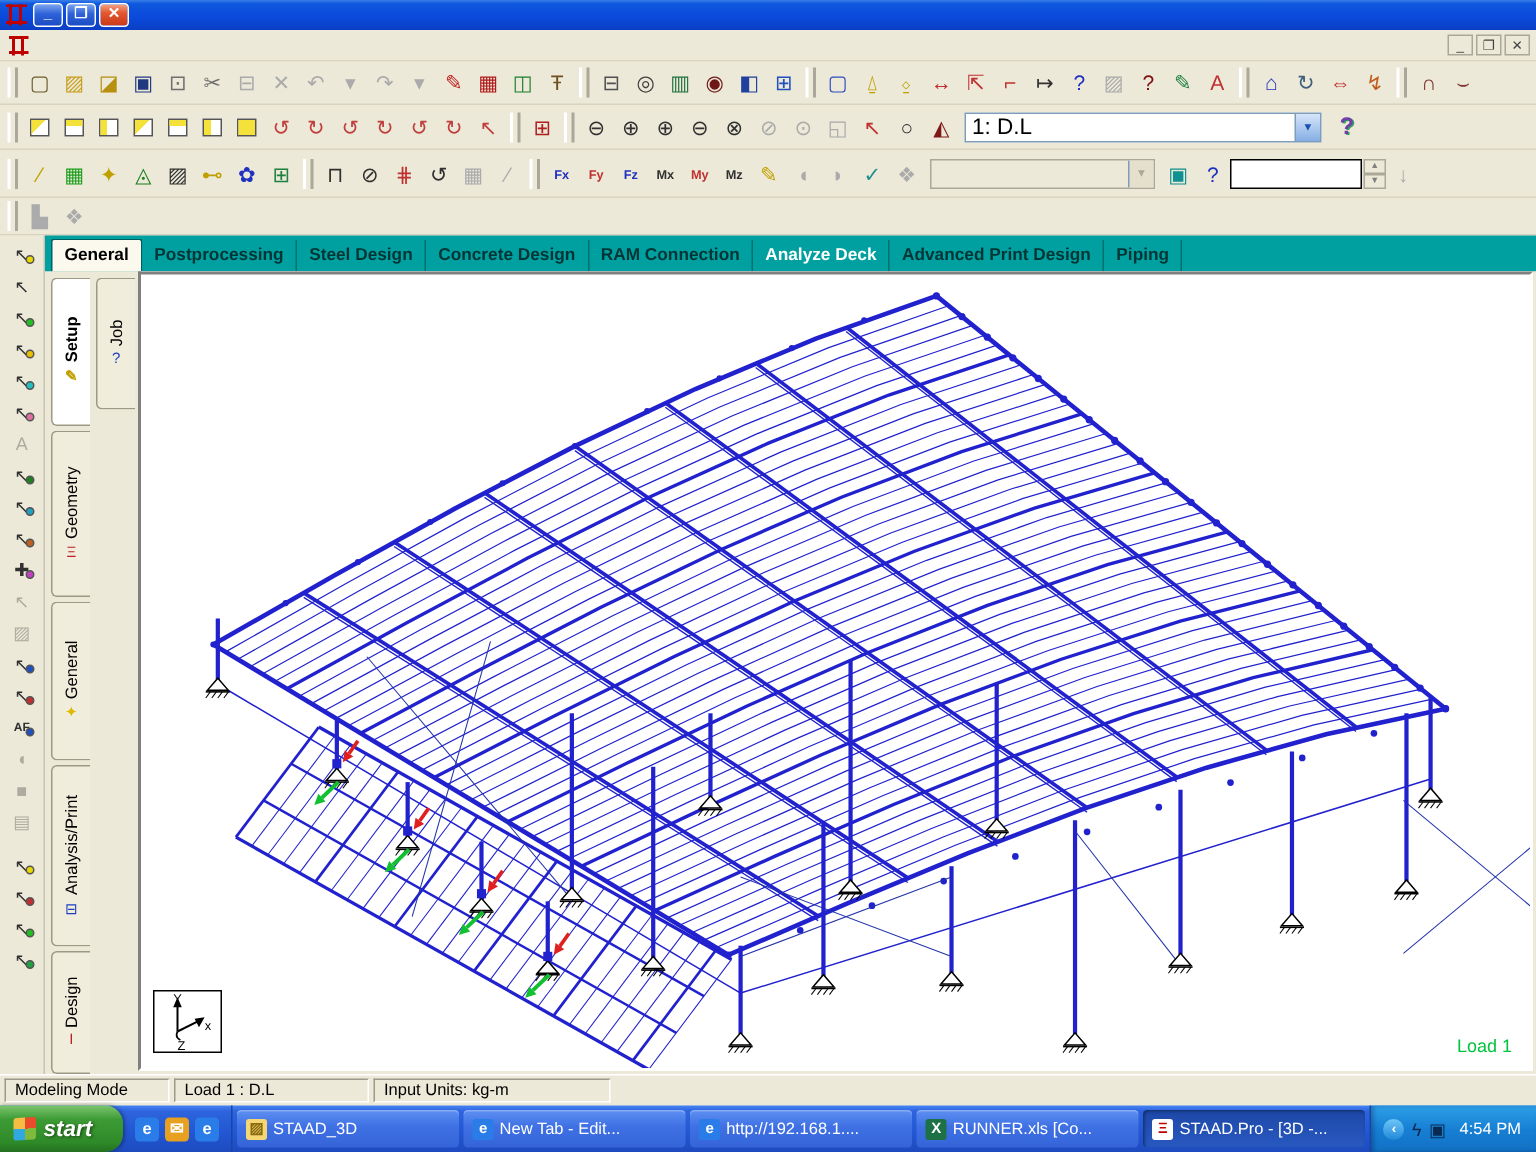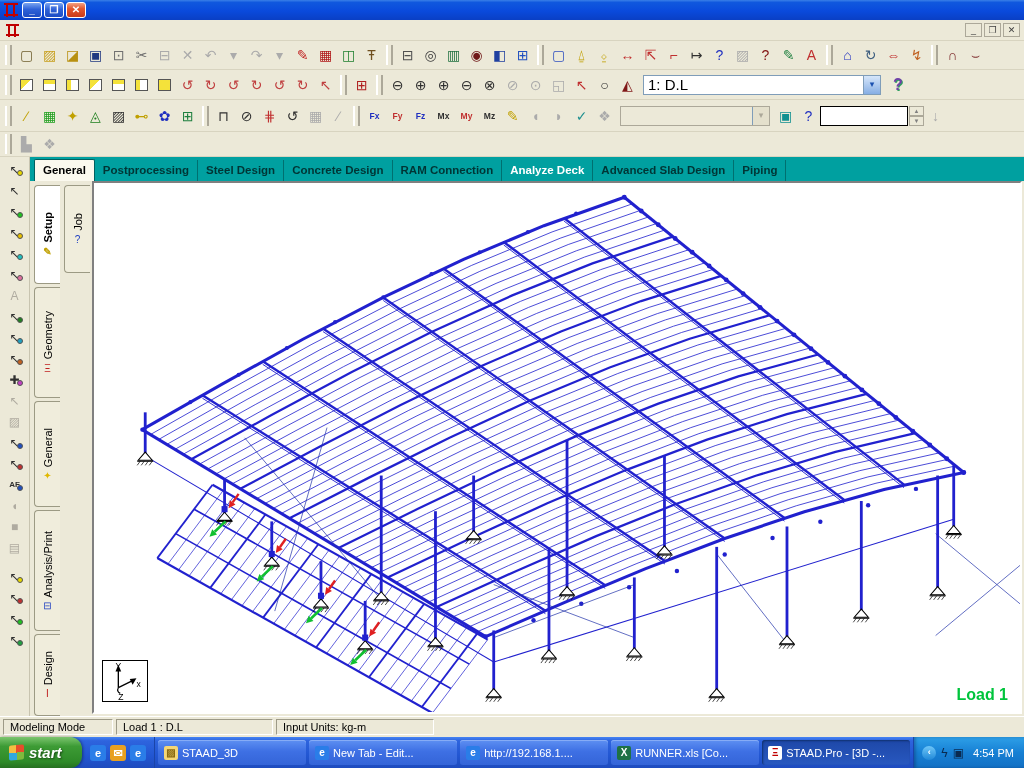--- a/index.html
+++ b/index.html
@@ -78,28 +78,28 @@
   .stcol { width:30px; display:flex; flex-direction:column; align-items:flex-end; gap:3px; }
   .stab { width:26px; border:1px solid #9C9A84; border-right:none; border-radius:4px 0 0 4px; background:#F0EDDC;
     display:flex; flex-direction:column; align-items:center; justify-content:center; gap:3px; padding:6px 0; }
   .stab.active { background:#FFFFFF; font-weight:bold; }
   .stab .vlabel { writing-mode:vertical-lr; transform:rotate(180deg); font-size:11px; color:#000; }
   .stab.active .vlabel { font-weight:bold; }
   .stab .sicon { font-size:10px; }
   .canvas-outer { flex:1; border:2px solid; border-color:#808080 #FFFFFF #FFFFFF #808080; background:#fff; position:relative; margin:0 2px 2px 0; }
   #wire { position:absolute; inset:0; width:100%; height:100%; }
   .axis-box { position:absolute; left:8px; bottom:10px; width:46px; height:42px; border:1px solid #000; background:#fff; }
-  .load-label { position:absolute; right:12px; bottom:8px; font-size:16px; font-weight:bold; }
+  .load-label { position:absolute; right:12px; bottom:8px; font-size:12px; font-weight:normal; }
 
   
   .statusbar { height:21px; background:#ECE9D8; display:flex; align-items:stretch; gap:3px; padding:2px 3px; border-top:1px solid #fff; }
   .spanel { border:1px solid; border-color:#9D9A87 #FFFFFF #FFFFFF #9D9A87; font-size:11px; color:#000; padding:1px 6px;
     white-space:nowrap; overflow:hidden; }
   .spanel.help { flex:1; }
-  .spanel.mode { width:110px; } .spanel.load { width:157px; } .spanel.units { width:158px; }
+  .spanel.mode { width:110px; } .spanel.load { width:130px; } .spanel.units { width:158px; }
 
   
   .taskbar { height:31px; display:flex; align-items:stretch;
     background:linear-gradient(180deg,#4584F4 0%,#2E64DE 12%,#2256D2 60%,#1E4BBE 100%); }
   .startbtn { width:82px; display:flex; align-items:center; gap:5px; padding-left:9px; border-radius:0 12px 12px 0;
     background:linear-gradient(180deg,#7CC56F 0%,#3D9B35 30%,#2E8A28 80%,#257020 100%);
     box-shadow:1px 0 3px rgba(0,0,0,.4); }
   .startbtn .flag { width:15px; height:15px; border-radius:2px; transform:skewY(-4deg); background:
     conic-gradient(from 0deg at 50% 50%, #E84C2B 0 25%, #7FBA3D 0 50%, #31A8E0 0 75%, #F5BD42 0 100%); }
   .startbtn .stxt { color:#fff; font-size:15px; font-weight:bold; font-style:italic; text-shadow:1px 1px 2px #1A4A14; }
@@ -557,21 +557,21 @@
       </div>
 
     <div class="rightcol">
       <div class="pagetabs" id="pagetabs">
           <div class="ptab first active">General</div>
           <div class="ptab">Postprocessing</div>
           <div class="ptab">Steel Design</div>
           <div class="ptab">Concrete Design</div>
           <div class="ptab">RAM Connection</div>
           <div class="ptab bright">Analyze Deck</div>
-          <div class="ptab">Advanced Slab Design</div>
+          <div class="ptab">Advanced Print Design</div>
           <div class="ptab">Piping</div>
         </div>
 
       <div class="content">
         <div class="sidetabs">
           <div class="stcol" id="stcol1">
               <div class="stab active" style="height: 104px;">
                 <div class="vlabel">Setup</div>
                 <div class="sicon" style="color: rgb(192, 160, 0);">✎</div>
               </div>

